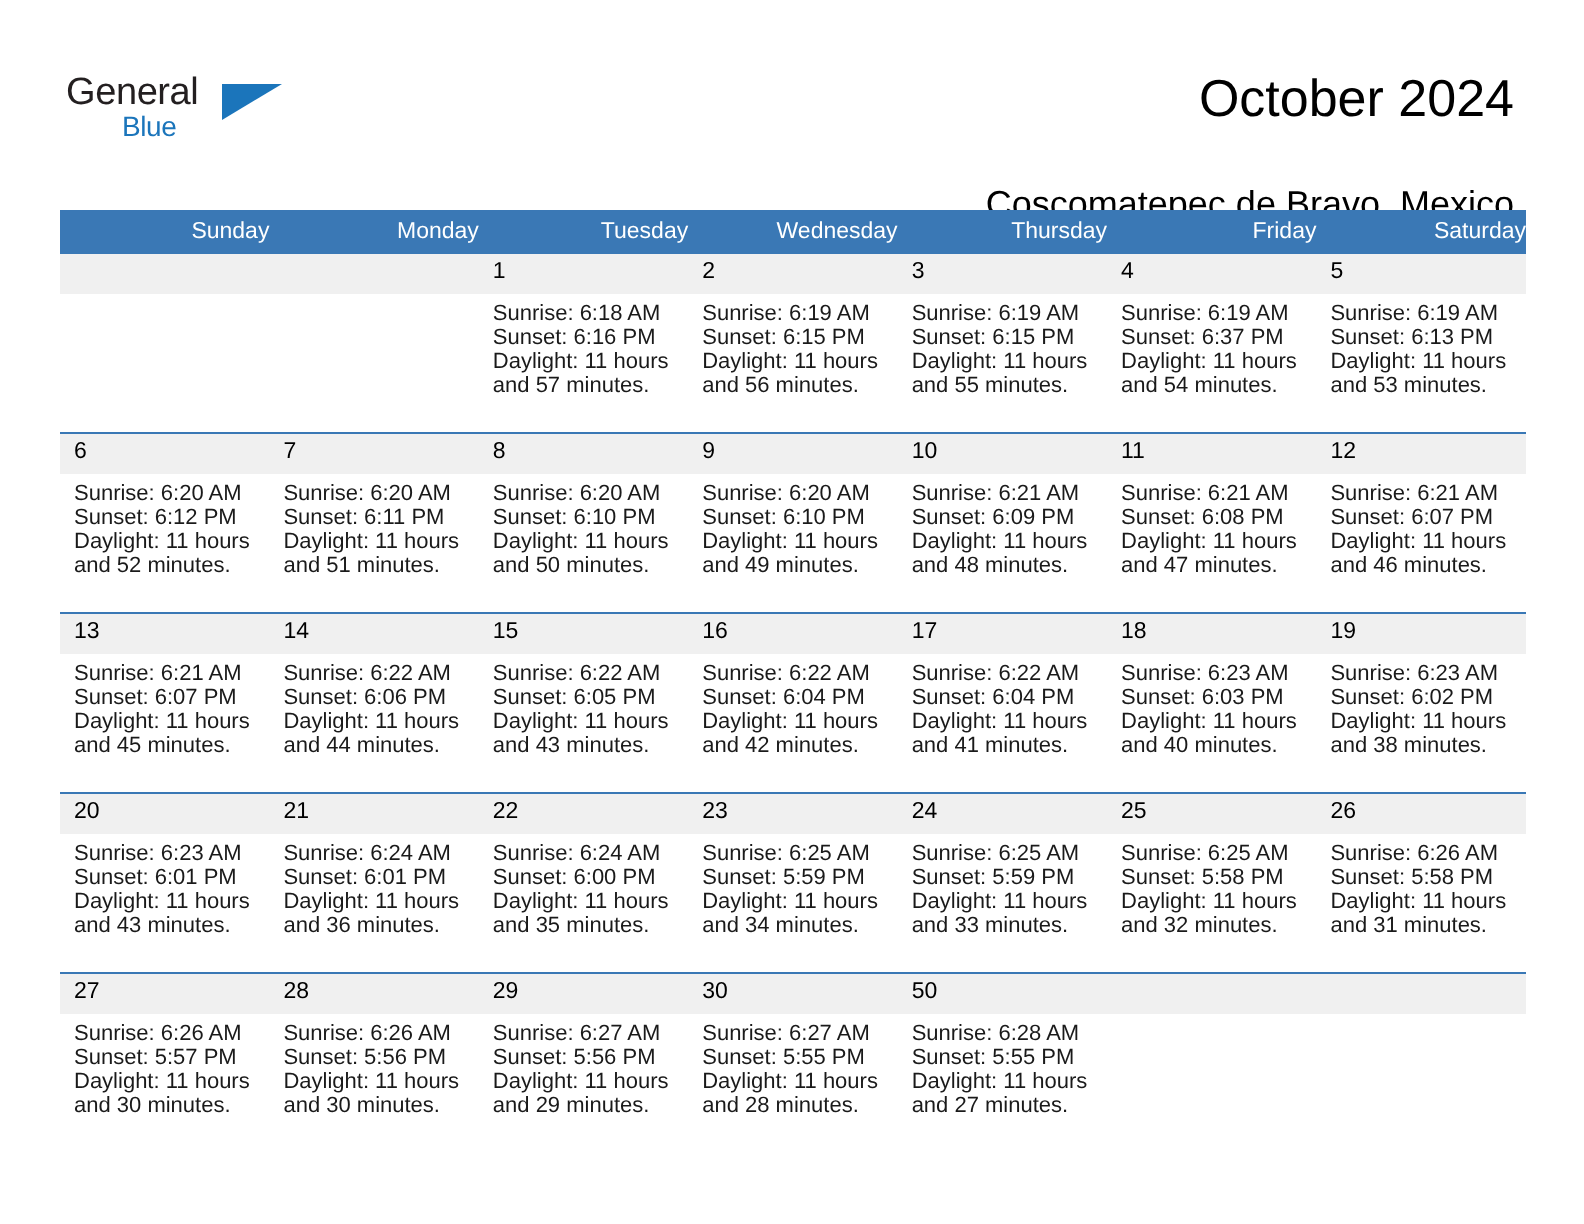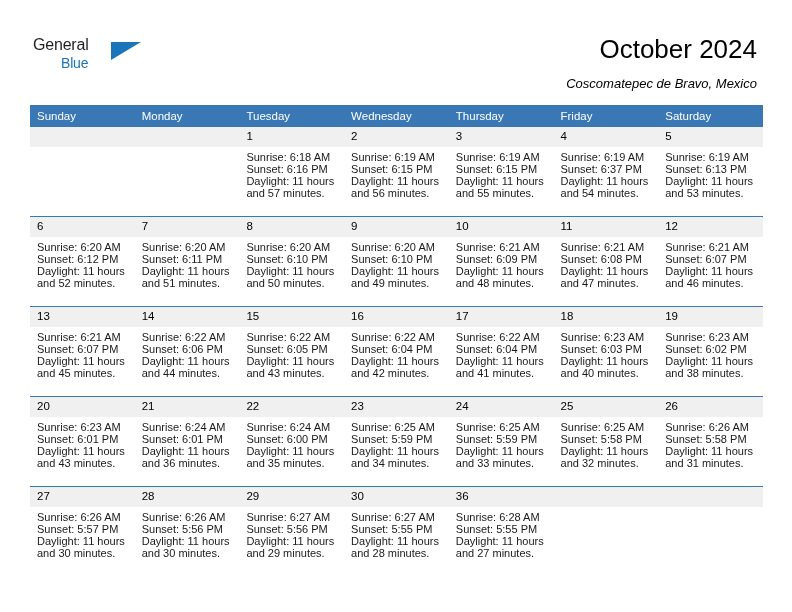--- a/index.html
+++ b/index.html
@@ -33,21 +33,21 @@
     position: absolute;
     left: 33px;
     top: 36px;
     width: 120px;
     height: 46px;
   }
   .logo-general {
     position: absolute;
     left: 0;
     top: 0;
-    font-size: 16px;
+    font-size: 19px;
     letter-spacing: -0.2px;
     color: #231f20;
     font-family: "Liberation Sans", sans-serif;
   }
   .logo-blue {
     position: absolute;
     left: 28px;
     top: 19px;
     font-size: 14px;
     letter-spacing: -0.2px;
@@ -69,26 +69,25 @@
     right: 35px;
     top: 34px;
     font-size: 26px;
     color: #000000;
     text-align: right;
     white-space: nowrap;
   }
   .subtitle {
     position: absolute;
     right: 35px;
-    top: 76px;
-    font-size: 13px;
+    top: 92px;
+    font-size: 18px;
     color: #000000;
     text-align: right;
     white-space: nowrap;
-    font-style: italic;
   }
 
   
   .calendar {
     position: absolute;
     left: 30px;
     top: 105px;
     width: 733px;
   }
   table.cal {
@@ -96,21 +95,21 @@
     table-layout: fixed;
     width: 733px;
   }
   table.cal col { width: 104.71px; }
 
   thead th {
     background: #3a78b5;
     color: #ffffff;
     font-size: 11.5px;
     font-weight: normal;
-    text-align: left;
+    text-align: right;
     padding: 5px 0 5px 7px;
     height: 11px;
     border: none;
   }
 
   td.daycell {
     vertical-align: top;
     padding: 0;
     border: none;
     border-top: 1.3px solid #3a78b5;
@@ -460,21 +459,21 @@
             <td class="daycell">
               <div class="datenum">30</div>
               <div class="details">
                 <div>Sunrise: 6:27 AM</div>
                 <div>Sunset: 5:55 PM</div>
                 <div>Daylight: 11 hours</div>
                 <div>and 28 minutes.</div>
               </div>
             </td>
             <td class="daycell">
-              <div class="datenum">36</div>
+              <div class="datenum">50</div>
               <div class="details">
                 <div>Sunrise: 6:28 AM</div>
                 <div>Sunset: 5:55 PM</div>
                 <div>Daylight: 11 hours</div>
                 <div>and 27 minutes.</div>
               </div>
             </td>
             <td class="daycell empty">
               <div class="datenum"></div>
             </td>

